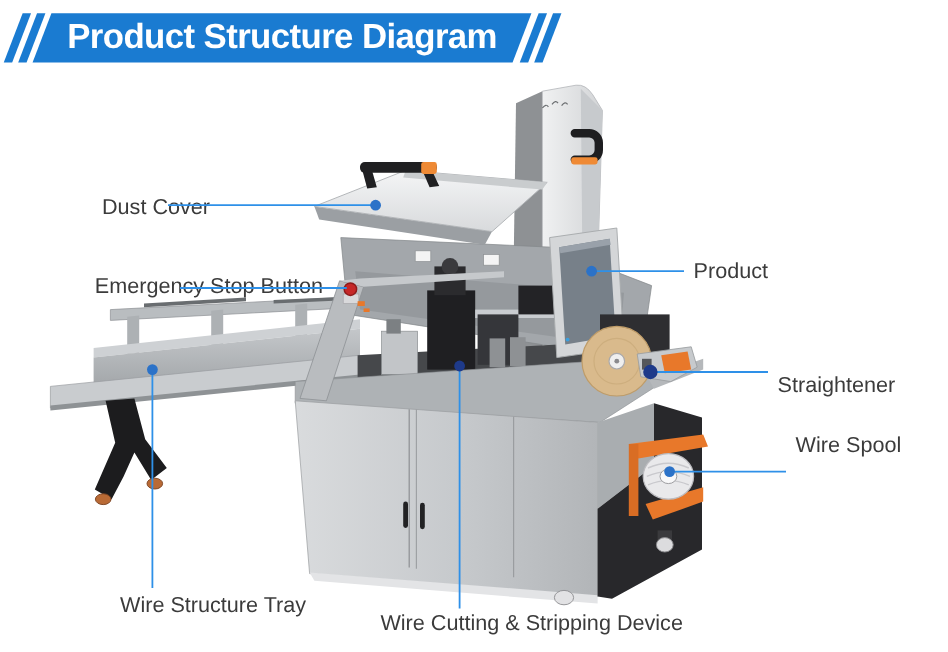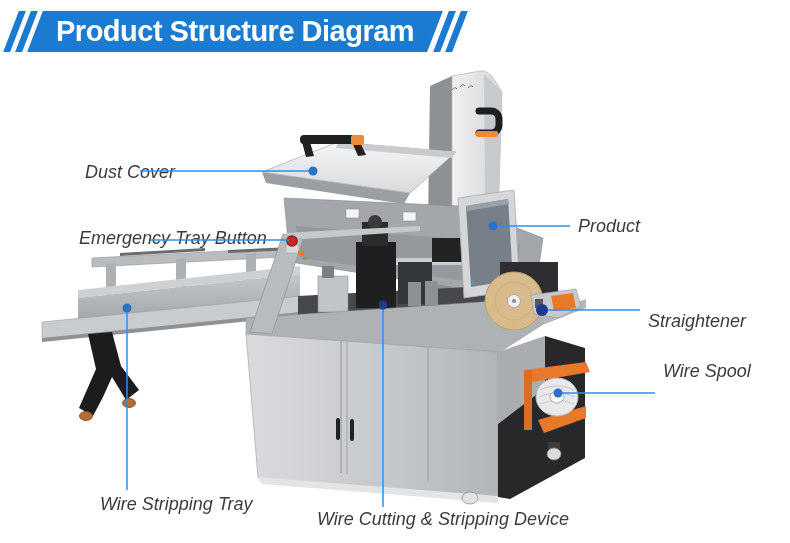--- a/index.html
+++ b/index.html
@@ -19,44 +19,44 @@
     display:flex;align-items:center;padding:0 21px;
   }
   .banner-main .txt{
     transform:skewX(21deg);
     color:#ffffff;font-size:29px;font-weight:bold;letter-spacing:-0.5px;
     white-space:nowrap;line-height:41px;
   }
   
   .lbl{
     position:absolute;z-index:1;
-    color:#3b3b3b;font-size:18px;line-height:22px;white-space:nowrap;font-style:italic;
+    color:#3b3b3b;font-size:18px;line-height:22px;white-space:nowrap;
   }
   
   #scene{position:absolute;left:0;top:0;z-index:2;pointer-events:none;}
 </style>
 </head>
 <body>
 
 <div class="banner">
   <div class="stripe"></div>
   <div class="stripe"></div>
   <div class="banner-main">
     <span class="txt">Product Structure Diagram</span>
   </div>
   <div class="stripe"></div>
   <div class="stripe"></div>
 </div>
 
 <div class="lbl" style="left:85px;top:161px">Dust Cover</div>
-<div class="lbl" style="left:79px;top:227px">Emergency Tray Button</div>
+<div class="lbl" style="left:79px;top:227px">Emergency Stop Button</div>
 <div class="lbl" style="left:578px;top:215px">Product</div>
 <div class="lbl" style="left:648px;top:310px">Straightener</div>
 <div class="lbl" style="left:663px;top:360px">Wire Spool</div>
-<div class="lbl" style="left:100px;top:493px">Wire Stripping Tray</div>
+<div class="lbl" style="left:100px;top:493px">Wire Structure Tray</div>
 <div class="lbl" style="left:317px;top:508px">Wire Cutting &amp; Stripping Device</div>
 
 <svg id="scene" width="790" height="543" viewBox="0 0 790 543">
   <defs>
     <linearGradient id="gLid" x1="0" y1="0" x2="0" y2="1">
       <stop offset="0" stop-color="#f4f5f6"></stop>
         <stop offset="1" stop-color="#d8dadc"></stop>
     </linearGradient>
     <linearGradient id="gFace" x1="0" y1="0" x2="1" y2="0">
       <stop offset="0" stop-color="#d9dbdd"></stop>

